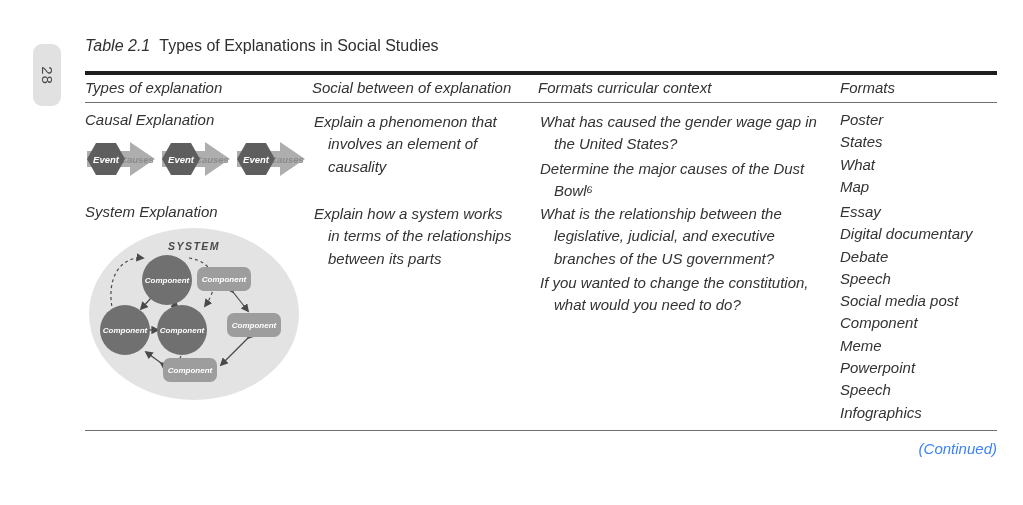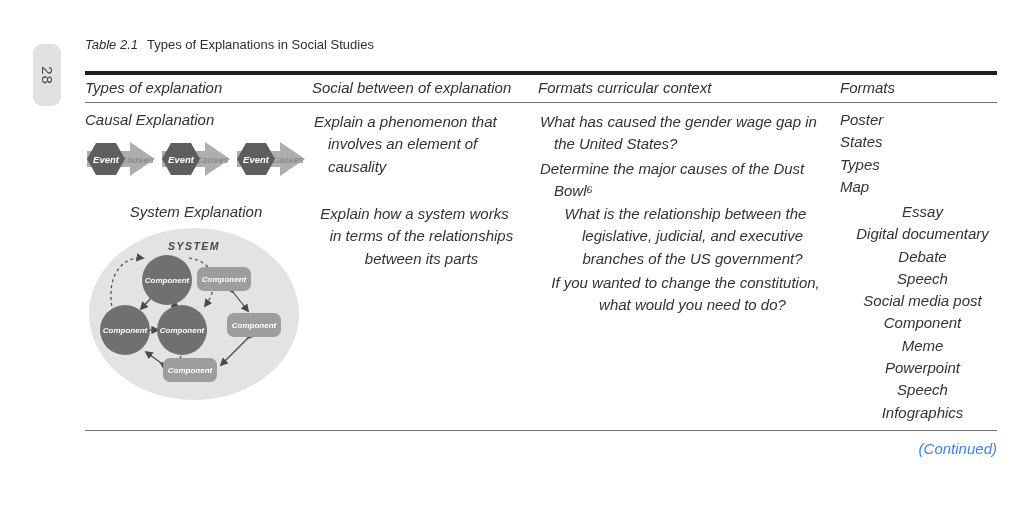--- a/index.html
+++ b/index.html
@@ -22,29 +22,29 @@
     font-family:"Liberation Sans", sans-serif;
   }
   .abs{position:absolute;}
   .page-tab{
     left:33px;top:44px;width:28px;height:62px;border-radius:9px;
     background:var(--tab-bg);display:flex;align-items:center;justify-content:center;
   }
   .page-tab span{
     transform:rotate(90deg);font-size:15px;color:#4a4a4a;letter-spacing:1px;
   }
-  .caption{left:85px;top:37px;font-size:13px;color:#2f2f2f;white-space:nowrap;}
+  .caption{left:85px;top:37px;font-size:16px;color:#2f2f2f;white-space:nowrap;}
   .caption .cap-label{font-style:italic;margin-right:9px;}
   .rule{background:var(--rule-dark);}
   .rule.thick{left:85px;top:71px;width:912px;height:4px;}
   .rule.thin{left:85px;height:1.4px;width:912px;background:var(--rule-thin);}
   .hdr{top:79px;font-style:italic;font-size:15px;color:#333;white-space:nowrap;}
   .c1{left:85px;}  .c2{left:312px;}  .c3{left:538px;}  .c4{left:840px;}
   .cell{font-size:15px;line-height:22.3px;color:#333;font-style:italic;}
-  .row1{top:109px;} .row2{top:201px;text-align:center;}
+  .row1{top:109px;} .row2{top:201px;}
   .w1{width:222px;} .w2{width:205px;} .w3{width:295px;} .w4{width:165px;}
   .hang{padding-left:14px;text-indent:-14px;margin:2px;}
   .fmt-item{white-space:nowrap;}
   .row-type{margin:0 0 4px 0;}
   .continued{right:26px;top:440px;font-style:italic;font-size:15px;color:#3b82f6;}
   svg{display:block;}
   svg text{font-family:"Liberation Sans", sans-serif;}
   .causal-svg{margin-top:2px;}
   .system-svg{margin-top:-3px;margin-left:2px;}
 </style>
@@ -98,21 +98,21 @@
 </div>
 
 <div class="abs cell row1 c3 w3">
   <p class="hang">What has caused the gender wage gap in the United States?</p>
   <p class="hang">Determine the major causes of the Dust Bowl⁶</p>
 </div>
 
 <div class="abs cell row1 c4 w4">
   <div class="fmt-item">Poster</div>
   <div class="fmt-item">States</div>
-  <div class="fmt-item">Types</div>
+  <div class="fmt-item">What</div>
   <div class="fmt-item">Map</div>
 </div>
 
 <div class="abs cell row2 c1 w1">
   <p class="row-type">System Explanation</p>
 
   <svg class="system-svg" width="214" height="178" viewBox="0 0 214 178">
     <defs>
       <marker id="ah" markerWidth="7" markerHeight="7" refX="5.5" refY="3.5" orient="auto">
         <path d="M0,0 L7,3.5 L0,7 Z" style="fill:var(--diagram-dark)"></path>

